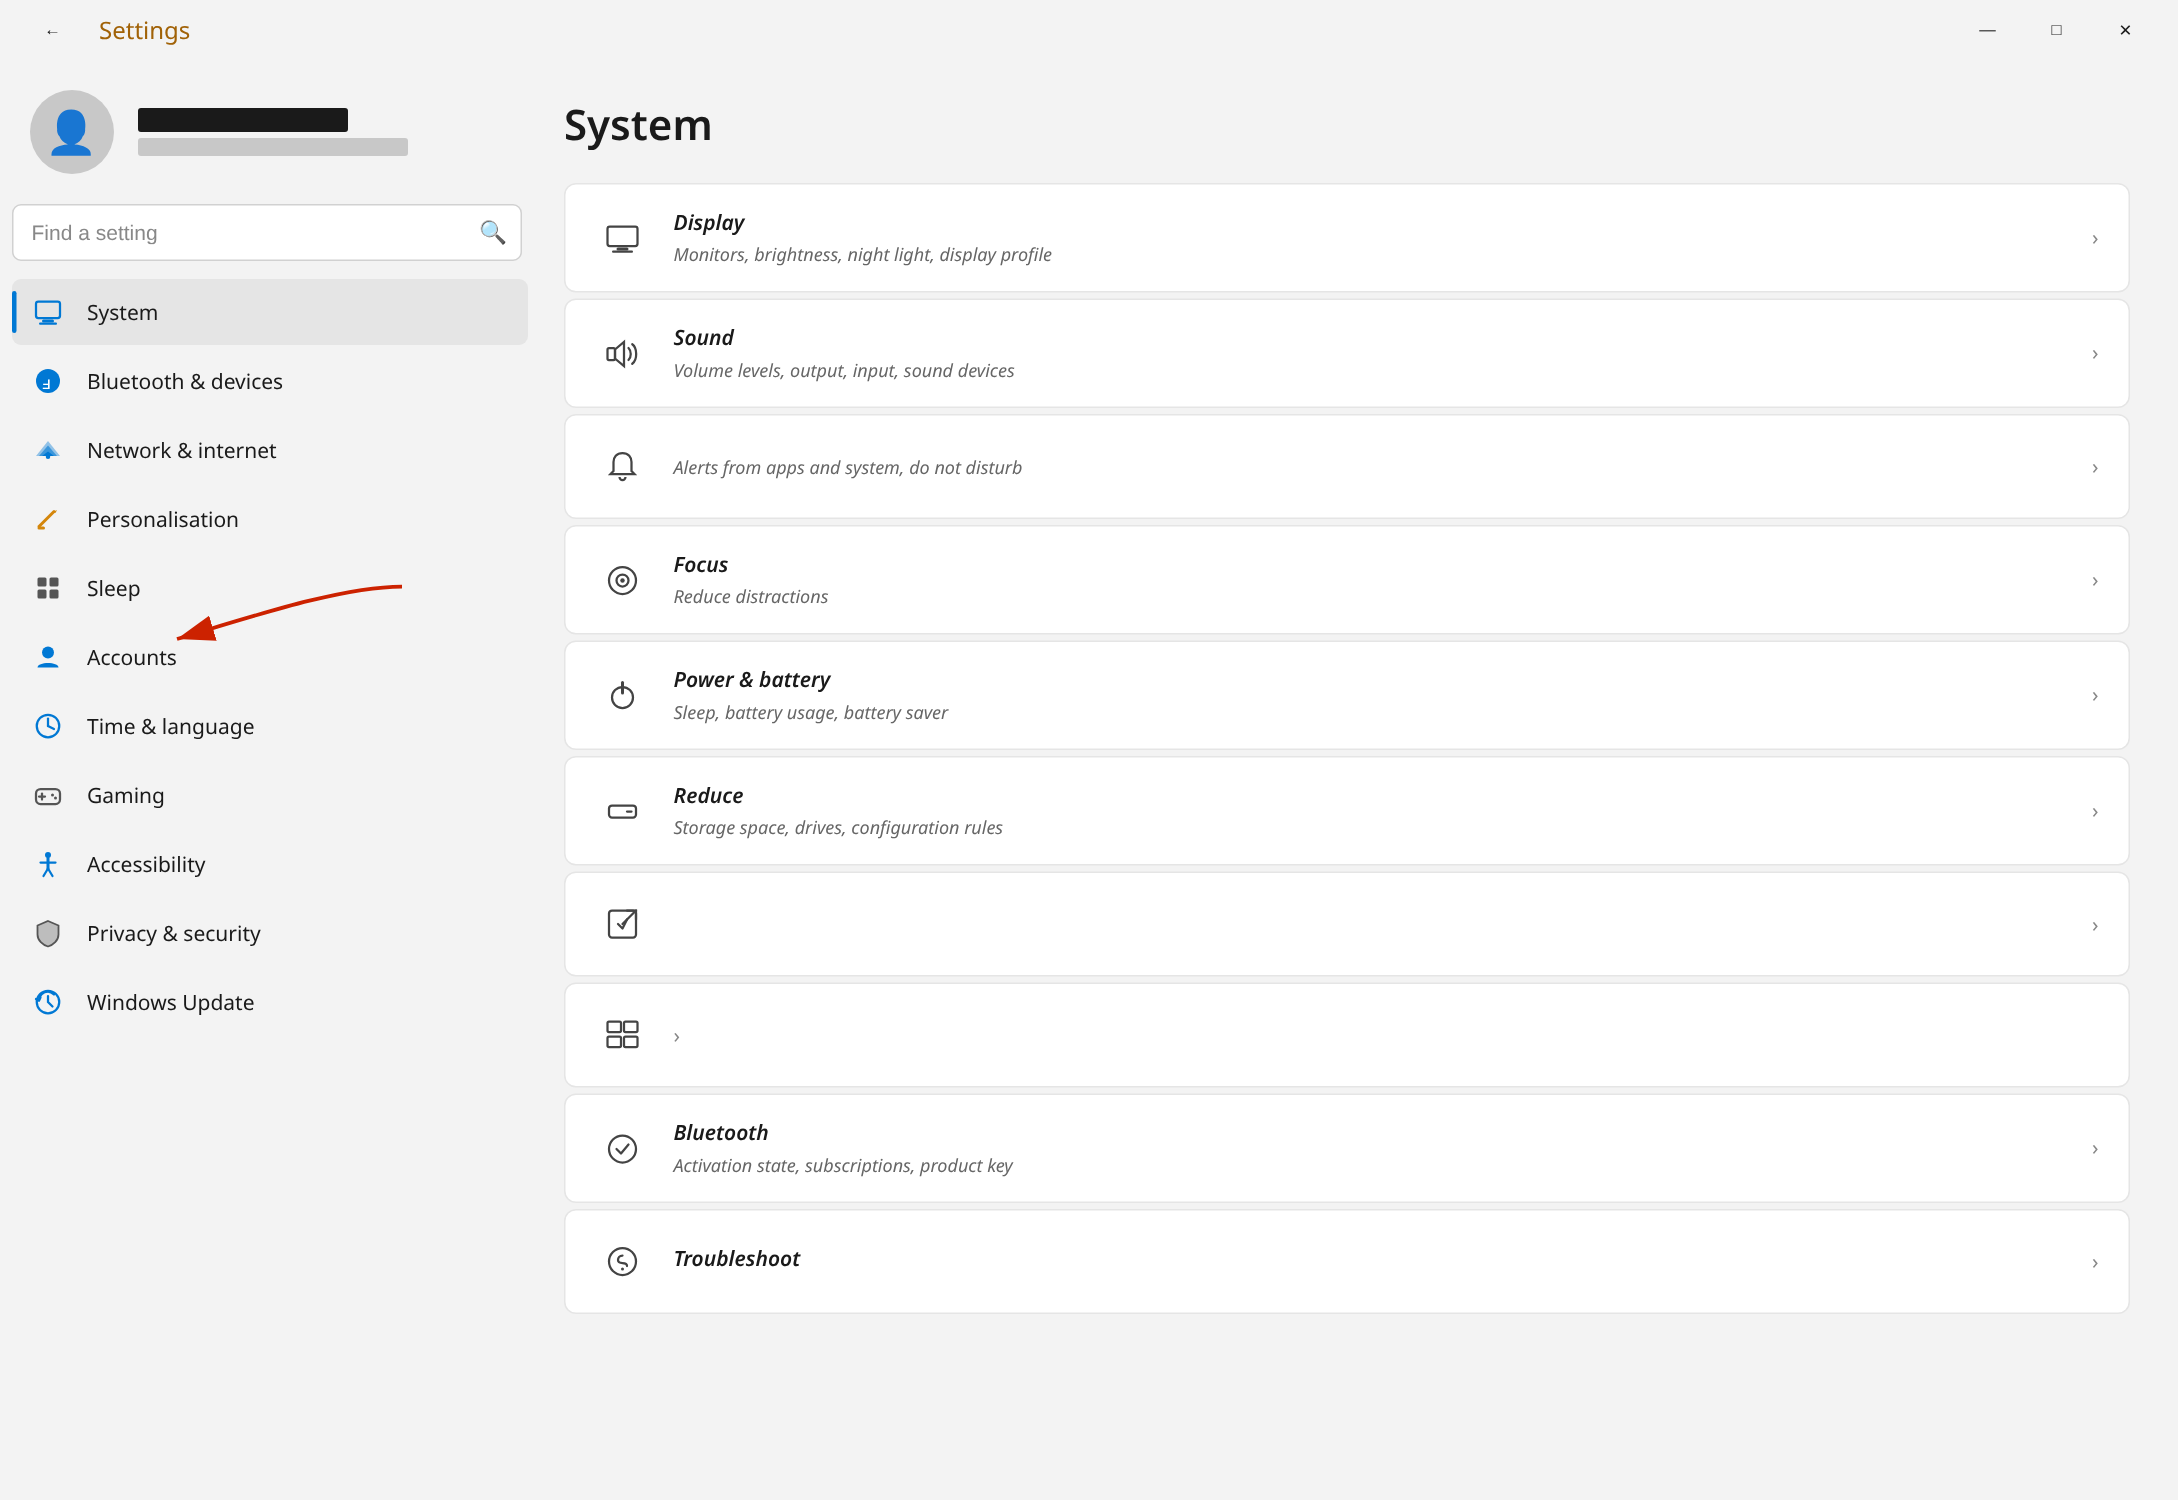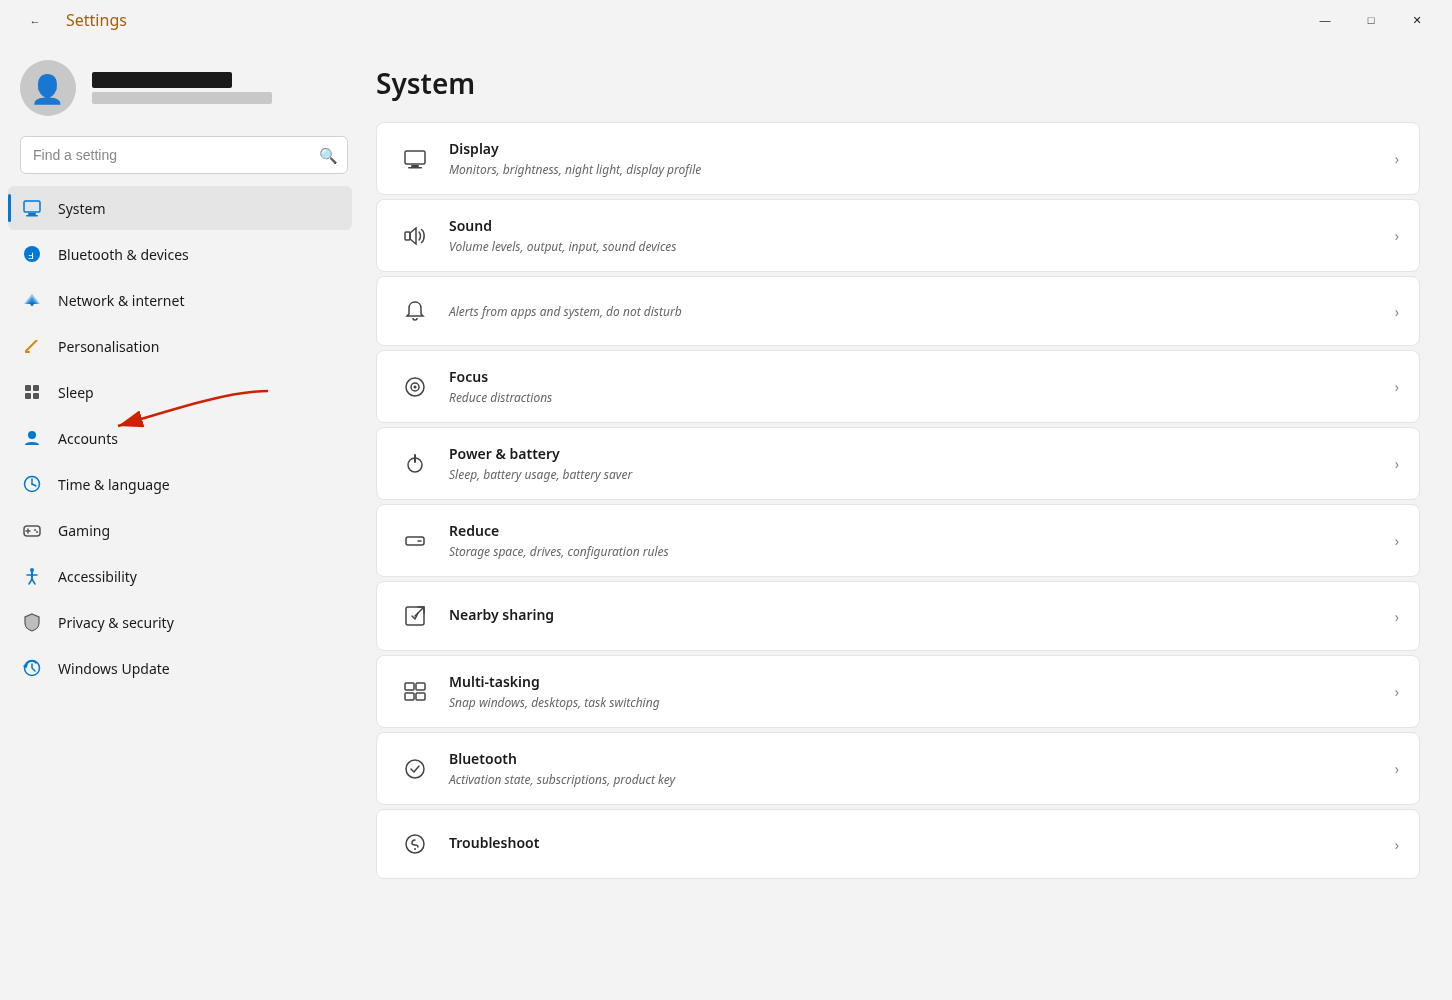--- a/index.html
+++ b/index.html
@@ -102,21 +102,21 @@
     }
     .user-sub-bar {
       width: 180px;
       height: 12px;
       background: #c8c8c8;
       border-radius: 2px;
     }
 
     
     .search-box {
-      margin: 0 4px 12px 12px;
+      margin: 0 4px 12px 0;
       position: relative;
       border-radius: 15px;
     }
     .search-input {
       width: 100%;
       height: 38px;
       border-radius: 6px;
       border: 1px solid #d1d1d1;
       background: white;
       padding: 0 36px 0 12px;
@@ -207,20 +207,21 @@
       font-size: 22px;
       color: #444;
       margin-right: 16px;
     }
     .card-text { flex: 1; }
     .card-title {
       font-size: 14px;
       font-weight: 600;
       color: #1a1a1a;
       margin-bottom: 3px;
+      font-style: italic;
     }
     .card-subtitle {
       font-size: 12px;
       color: #666;
       font-style: italic;
     }
     .card-chevron {
       color: #888;
       font-size: 14px;
     }
@@ -483,37 +484,32 @@
         <div class="settings-card">
           <div class="card-icon">
             <svg width="24" height="24" viewBox="0 0 24 24" fill="none">
               <rect x="3" y="3" width="18" height="18" rx="2" stroke="#444" stroke-width="1.5" fill="none"></rect>
               <polyline points="9,12 12,15 15,9" stroke="#444" stroke-width="1.5" stroke-linecap="round" stroke-linejoin="round" fill="none"></polyline>
               <path d="M15 3 L21 3 L21 9" stroke="#444" stroke-width="1.5" stroke-linecap="round" fill="none"></path>
               <line x1="12" y1="12" x2="21" y2="3" stroke="#444" stroke-width="1.5" stroke-linecap="round"></line>
             </svg>
           </div>
           <div class="card-text">
-            <div class="card-title">Nearby sharing</div>
           </div>
           <span class="card-chevron">›</span>
         </div>
         <div class="settings-card">
           <div class="card-icon">
             <svg width="24" height="24" viewBox="0 0 24 24" fill="none">
               <rect x="2" y="3" width="9" height="7" rx="1" stroke="#444" stroke-width="1.5" fill="none"></rect>
               <rect x="13" y="3" width="9" height="7" rx="1" stroke="#444" stroke-width="1.5" fill="none"></rect>
               <rect x="2" y="13" width="9" height="7" rx="1" stroke="#444" stroke-width="1.5" fill="none"></rect>
               <rect x="13" y="13" width="9" height="7" rx="1" stroke="#444" stroke-width="1.5" fill="none"></rect>
             </svg>
           </div>
-          <div class="card-text">
-            <div class="card-title">Multi-tasking</div>
-            <div class="card-subtitle">Snap windows, desktops, task switching</div>
-          </div>
           <span class="card-chevron">›</span>
         </div>
         <div class="settings-card">
           <div class="card-icon">
             <svg width="24" height="24" viewBox="0 0 24 24" fill="none">
               <circle cx="12" cy="12" r="9" stroke="#444" stroke-width="1.5" fill="none"></circle>
               <polyline points="8,12 11,15 16,9" stroke="#444" stroke-width="1.5" stroke-linecap="round" stroke-linejoin="round" fill="none"></polyline>
             </svg>
           </div>
           <div class="card-text">

